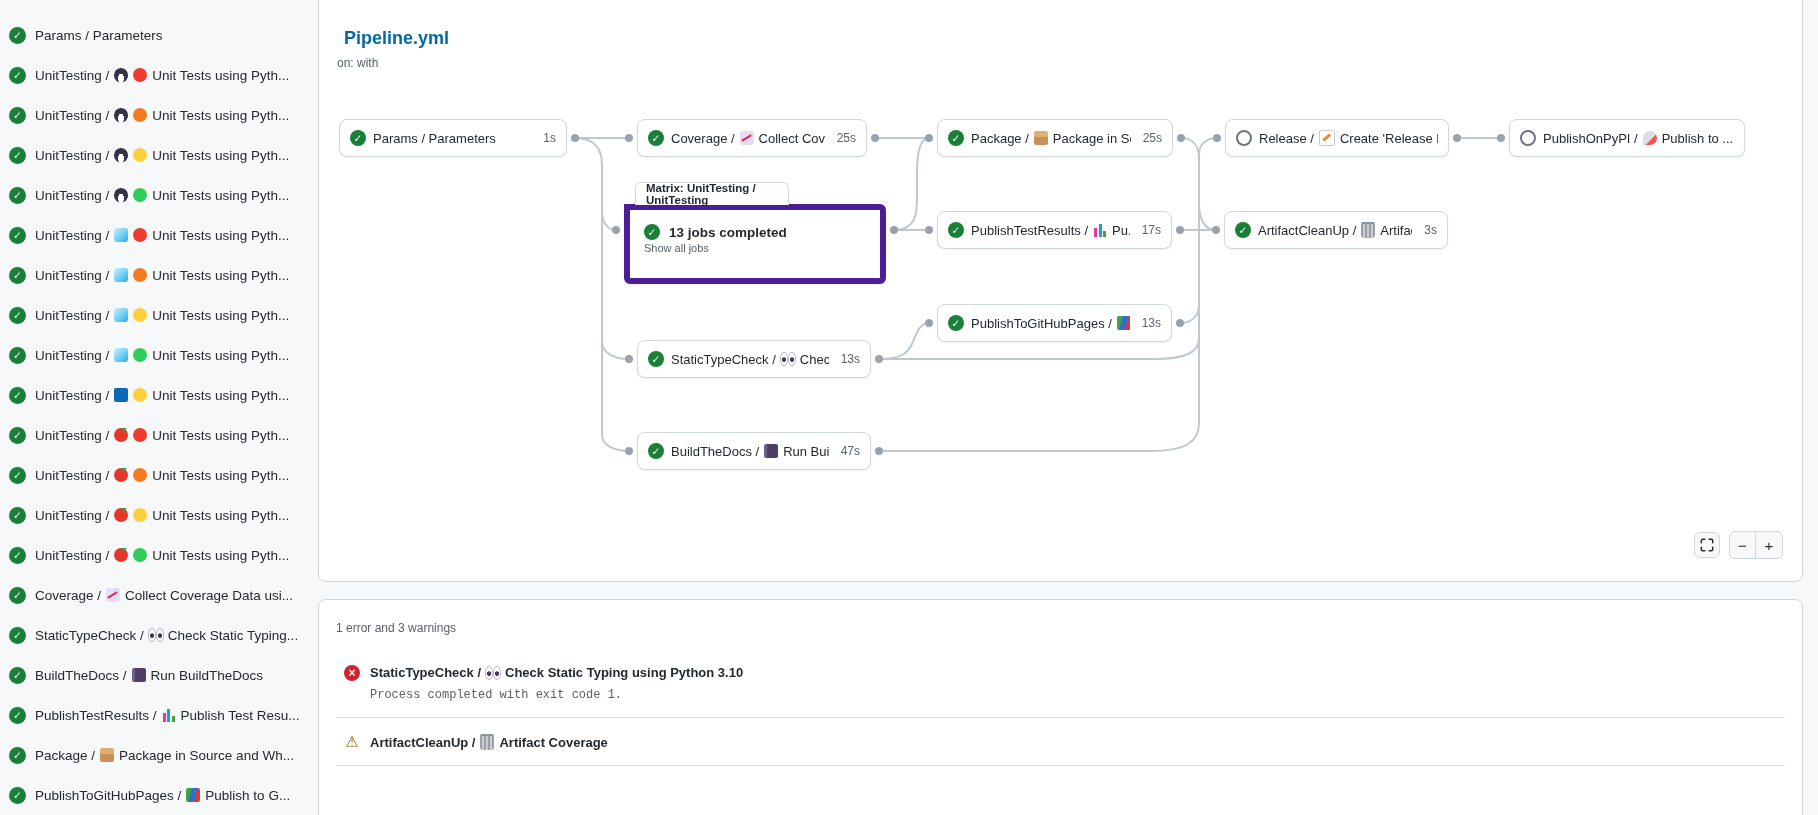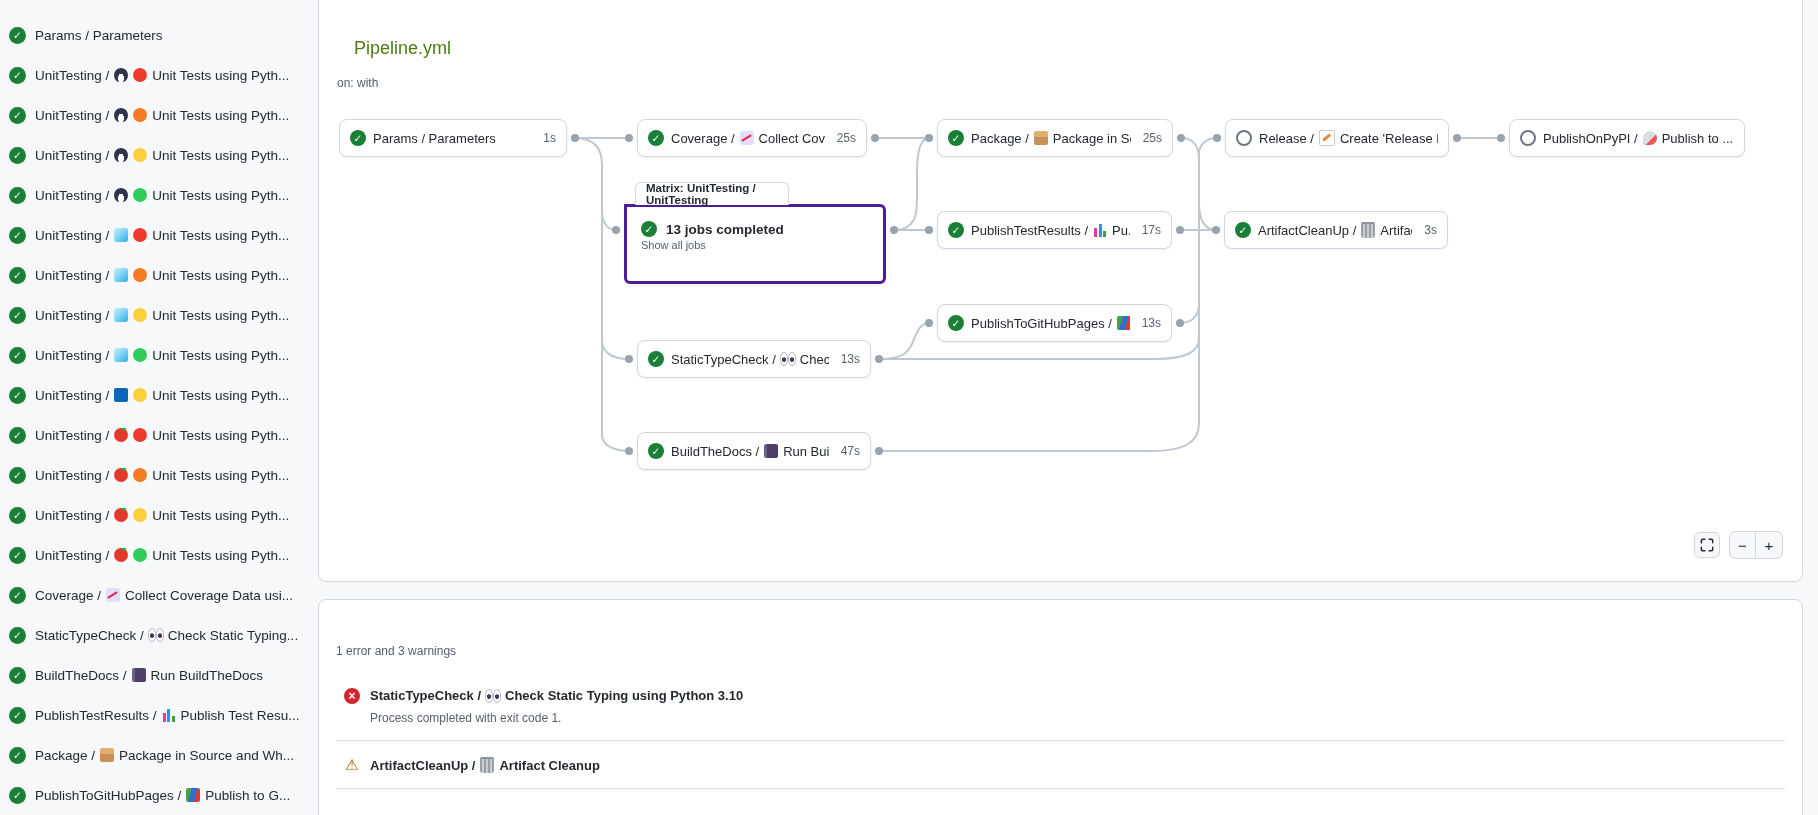--- a/index.html
+++ b/index.html
@@ -51,60 +51,60 @@
         border-radius:2px 2px 3px 3px;border-top:2px solid #8b939b}
   .emoji[data-icon="memo-pencil"]{background:#fff;border:1px solid #c8cdd2;border-radius:2px}
   .emoji[data-icon="memo-pencil"]::after{content:"";position:absolute;left:2px;top:5px;width:9px;height:2.5px;
         background:#f0862b;transform:rotate(-40deg)}
   .emoji[data-icon="rocket"]{background:linear-gradient(135deg,#d8dee4 0 58%,#f25757 58%);border-radius:50% 50% 50% 0}
 
   
   .graph-card{position:absolute;left:318px;top:-10px;width:1485px;height:592px;background:#ffffff;
         border:1px solid #d0d7de;border-radius:8px;box-sizing:border-box}
   .gheader{position:absolute;left:18px;top:30px}
-  .gheader h2{margin:17px;font-size:18px;font-weight:400;color:#4d7c0f}
+  .gheader h2{margin:7px;font-size:18px;font-weight:700;color:#0369a1}
   .trigger{margin-top:5px;font-size:12px;color:#57606a}
   .edges{position:absolute;left:0;top:0;z-index:0}
   .node{position:absolute;z-index:1;height:38px;background:#fff;border:1px solid #d0d7de;border-radius:8px;
         box-sizing:border-box;display:flex;align-items:center;padding:0 10px;gap:7px;
         box-shadow:0 1px 2px rgba(31,35,40,.07);cursor:pointer}
   .node .status{width:16px;height:16px}
   .nlabel{display:flex;align-items:center;gap:5px;font-size:13px;white-space:nowrap;overflow:hidden}
   .dur{margin-left:auto;font-size:12px;color:#59636e;padding-left:5px;flex:0 0 auto}
 
   .matrix-tab{position:absolute;z-index:2;background:#fff;border:1px solid #d0d7de;border-bottom:0;
         border-radius:6px 6px 0 0;font-size:11.5px;font-weight:700;display:flex;align-items:center;
         padding:0 10px;box-sizing:border-box;cursor:pointer;color:#24292f}
-  .matrix-body{position:absolute;z-index:1;background:#fff;border:3px solid #4c1d95;border-radius:0 6px 6px 6px;
+  .matrix-body{position:absolute;z-index:1;background:#fff;border:6px solid #4c1d95;border-radius:0 6px 6px 6px;
         box-sizing:border-box;padding:14px 14px 0;box-shadow:0 1px 2px rgba(31,35,40,.07)}
   .mline1{display:flex;align-items:center;gap:9px;font-size:13.5px;font-weight:600}
   .mline1 .status{width:16px;height:16px}
   .mshow{display:block;margin-top:2px;font-size:11px;color:#57606a;cursor:pointer;text-decoration:none}
 
   .zoom-ctrls{position:absolute;right:19px;bottom:22px;display:flex;gap:9px;align-items:center;z-index:3}
   .fs-btn{width:26px;height:26px;background:#f6f8fa;border:1px solid #d0d7de;border-radius:6px;
         display:flex;align-items:center;justify-content:center;cursor:pointer;padding:0}
   .zoom-group{display:flex;border:1px solid #d0d7de;border-radius:6px;overflow:hidden;background:#f6f8fa}
   .zoom-group button{width:26px;height:26px;border:0;background:transparent;font-size:15px;color:#24292f;
         cursor:pointer;padding:0;line-height:1;font-family:"Liberation Sans",sans-serif}
   .zoom-group button:first-child{border-right:1px solid #d0d7de}
 
   
   .ann-card{position:absolute;left:318px;top:599px;width:1485px;height:240px;background:#fff;
         border:1px solid #d0d7de;border-radius:8px 8px 0 0;box-sizing:border-box;padding:21px 17px 0}
   .ann-header h3{margin:0;font-size:17px;font-weight:700}
-  .ann-sub{margin-top:23px;font-size:12px;color:#57606a}
+  .ann-sub{margin-top:0;font-size:12px;color:#57606a}
   .ann-list{margin-top:14px}
   .ann-row{display:flex;gap:10px;padding:16px 8px 15px;border-bottom:1px solid #d8dee4;align-items:flex-start}
   .ann-ic{flex:0 0 16px;width:16px;height:16px;display:inline-flex;align-items:center;justify-content:center;margin-top:0}
   .ann-ic[data-severity="error"]{background:#d1242f;border-radius:50%}
   .ann-ic[data-severity="error"]::after{content:"×";color:#fff;font-size:12px;font-weight:bold;line-height:1;margin-top:-1px}
   .ann-ic[data-severity="warning"]::after{content:"⚠";font-family:"DejaVu Sans",sans-serif;color:#9a6700;font-size:15px;line-height:1}
   .ann-title{font-size:13px;font-weight:700;display:flex;align-items:center;gap:5px;cursor:pointer}
-  .ann-msg{margin-top:8px;font-family:Liberation Sans, sans-serif;font-size:12px;color:#57606a}
+  .ann-msg{margin-top:8px;font-family:Liberation Mono, monospace;font-size:12px;color:#57606a}
 </style>
 </head>
 <body>
 
 <div class="page">
 
   <aside class="sidebar" id="sidebar">
       <div class="side-row">
         <span class="status" data-status="success"></span>
         <span class="side-label">
@@ -459,20 +459,20 @@
           <div class="ann-msg">Process completed with exit code 1.</div>
         </div>
       </div>
 
       <div class="ann-row">
         <span class="ann-ic" data-severity="warning"></span>
         <div>
           <div class="ann-title">
             <span>ArtifactCleanUp /</span>
             <span class="emoji" data-icon="wastebasket"></span>
-            <span>Artifact Cleanup</span>
+            <span>Artifact Coverage</span>
           </div>
         </div>
       </div>
 
     </div>
   </section>
 </div>
 
 </body></html>

